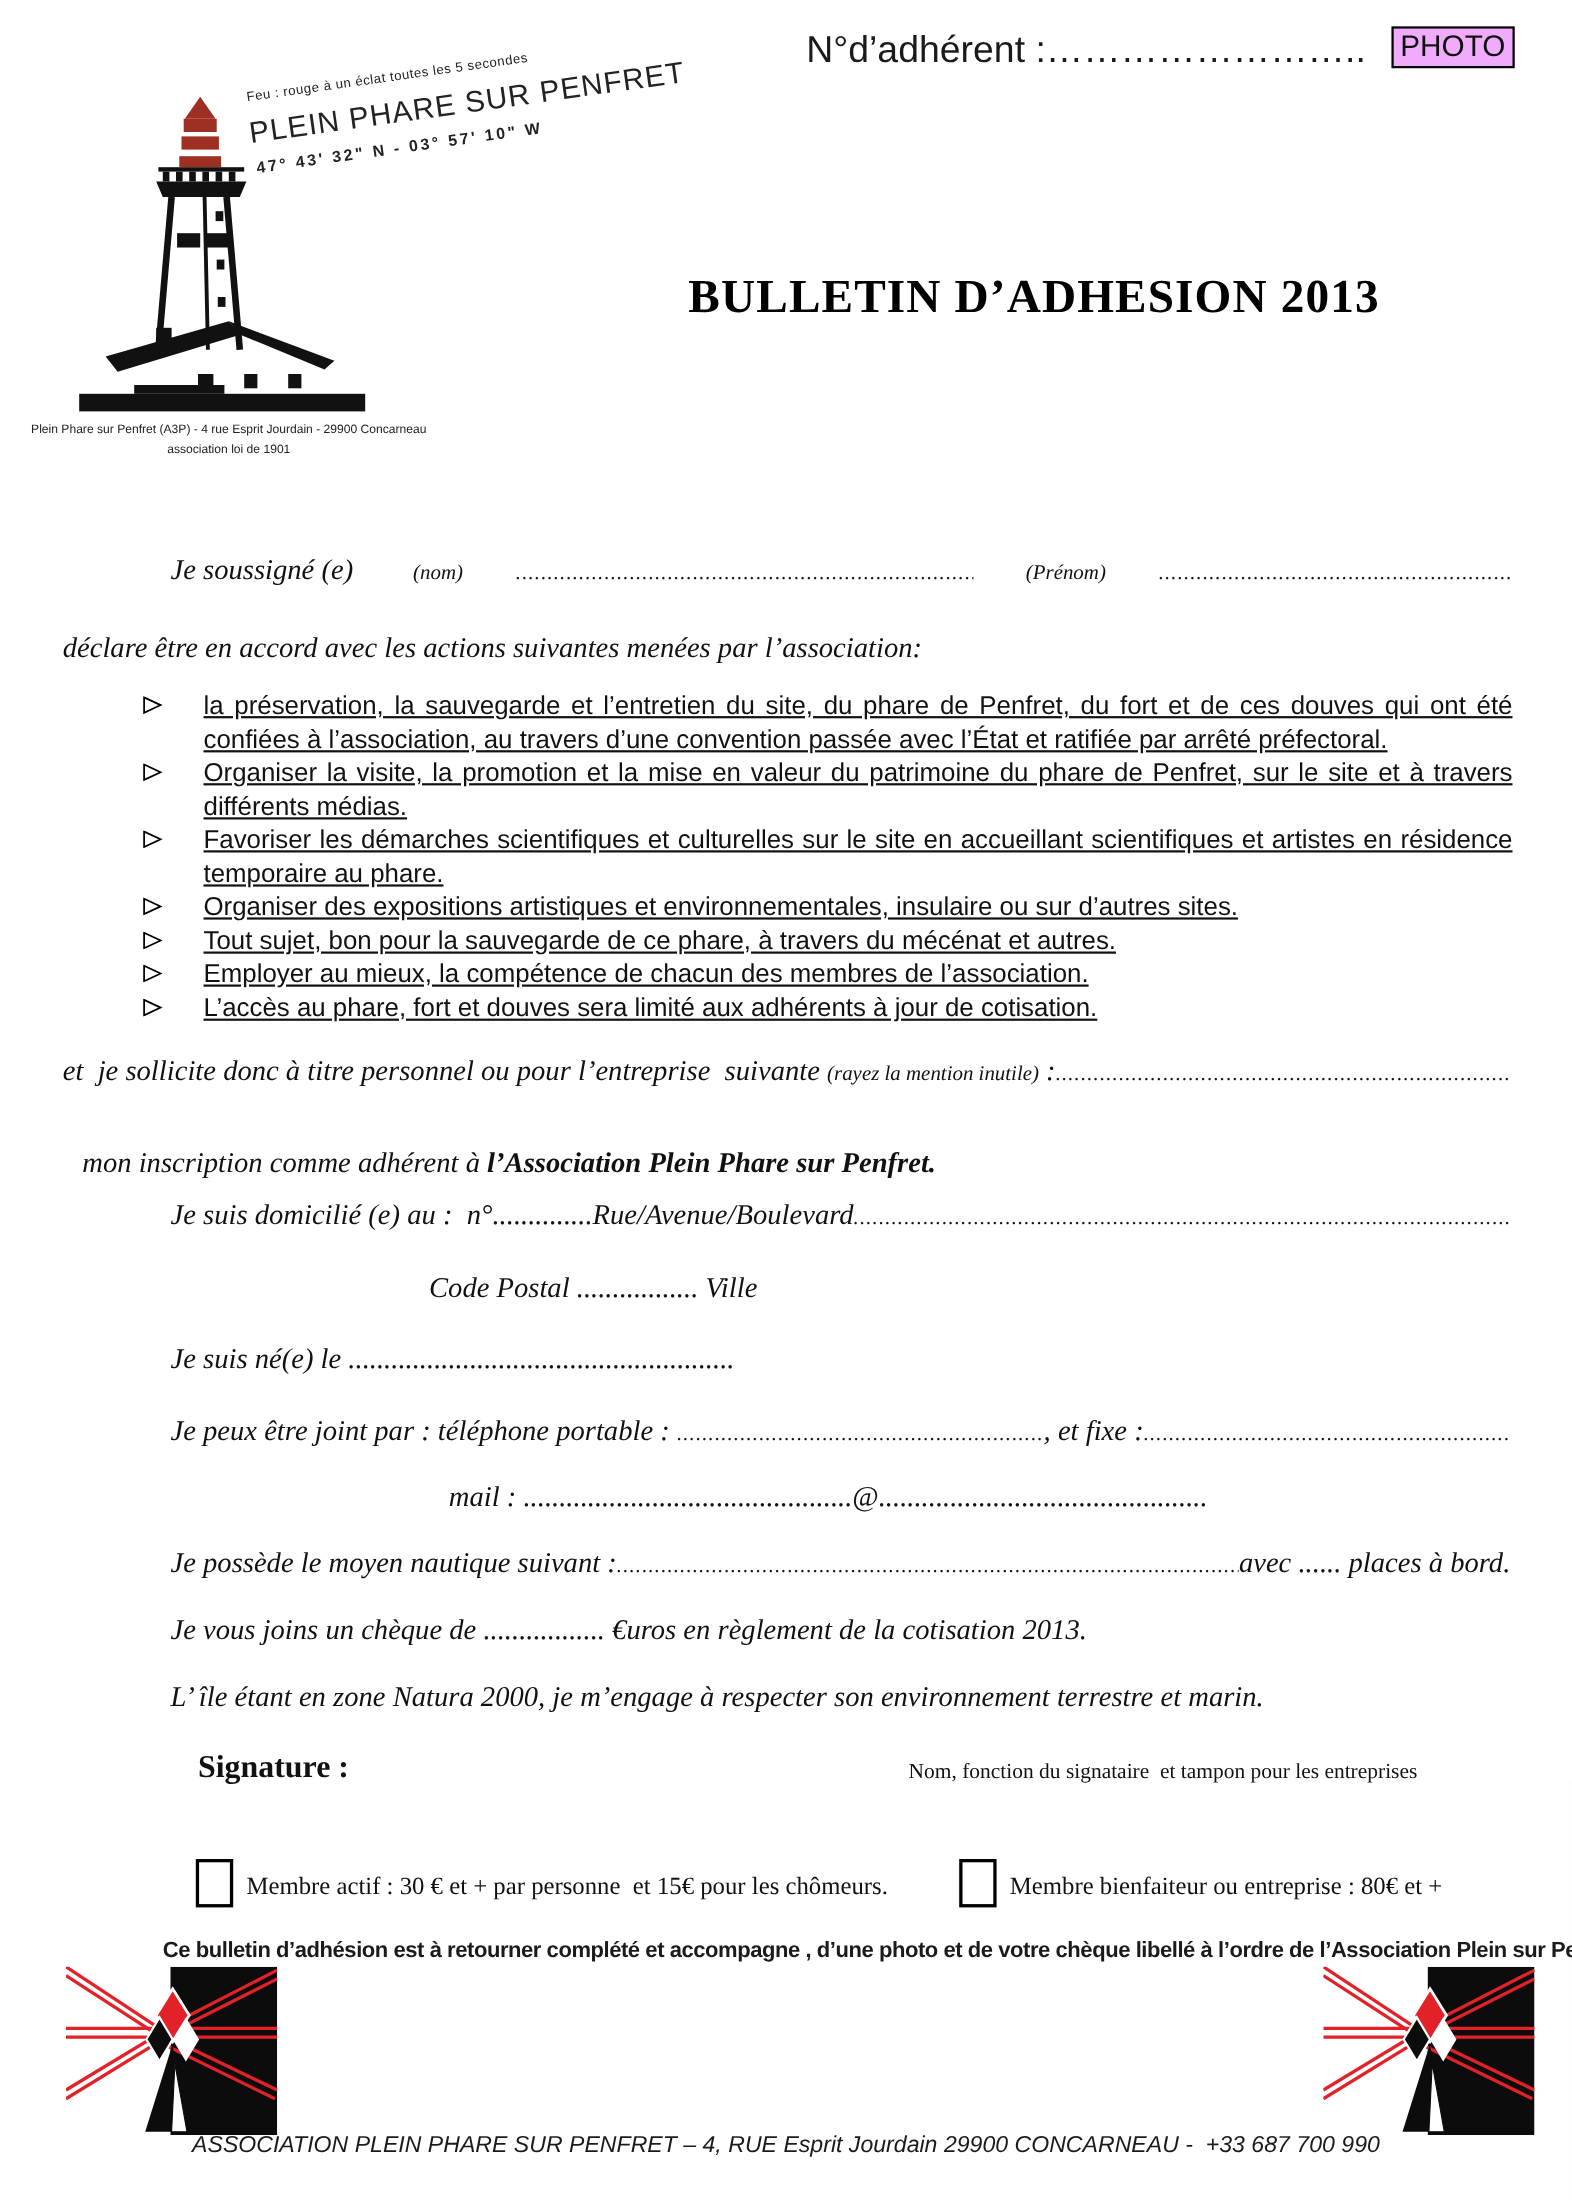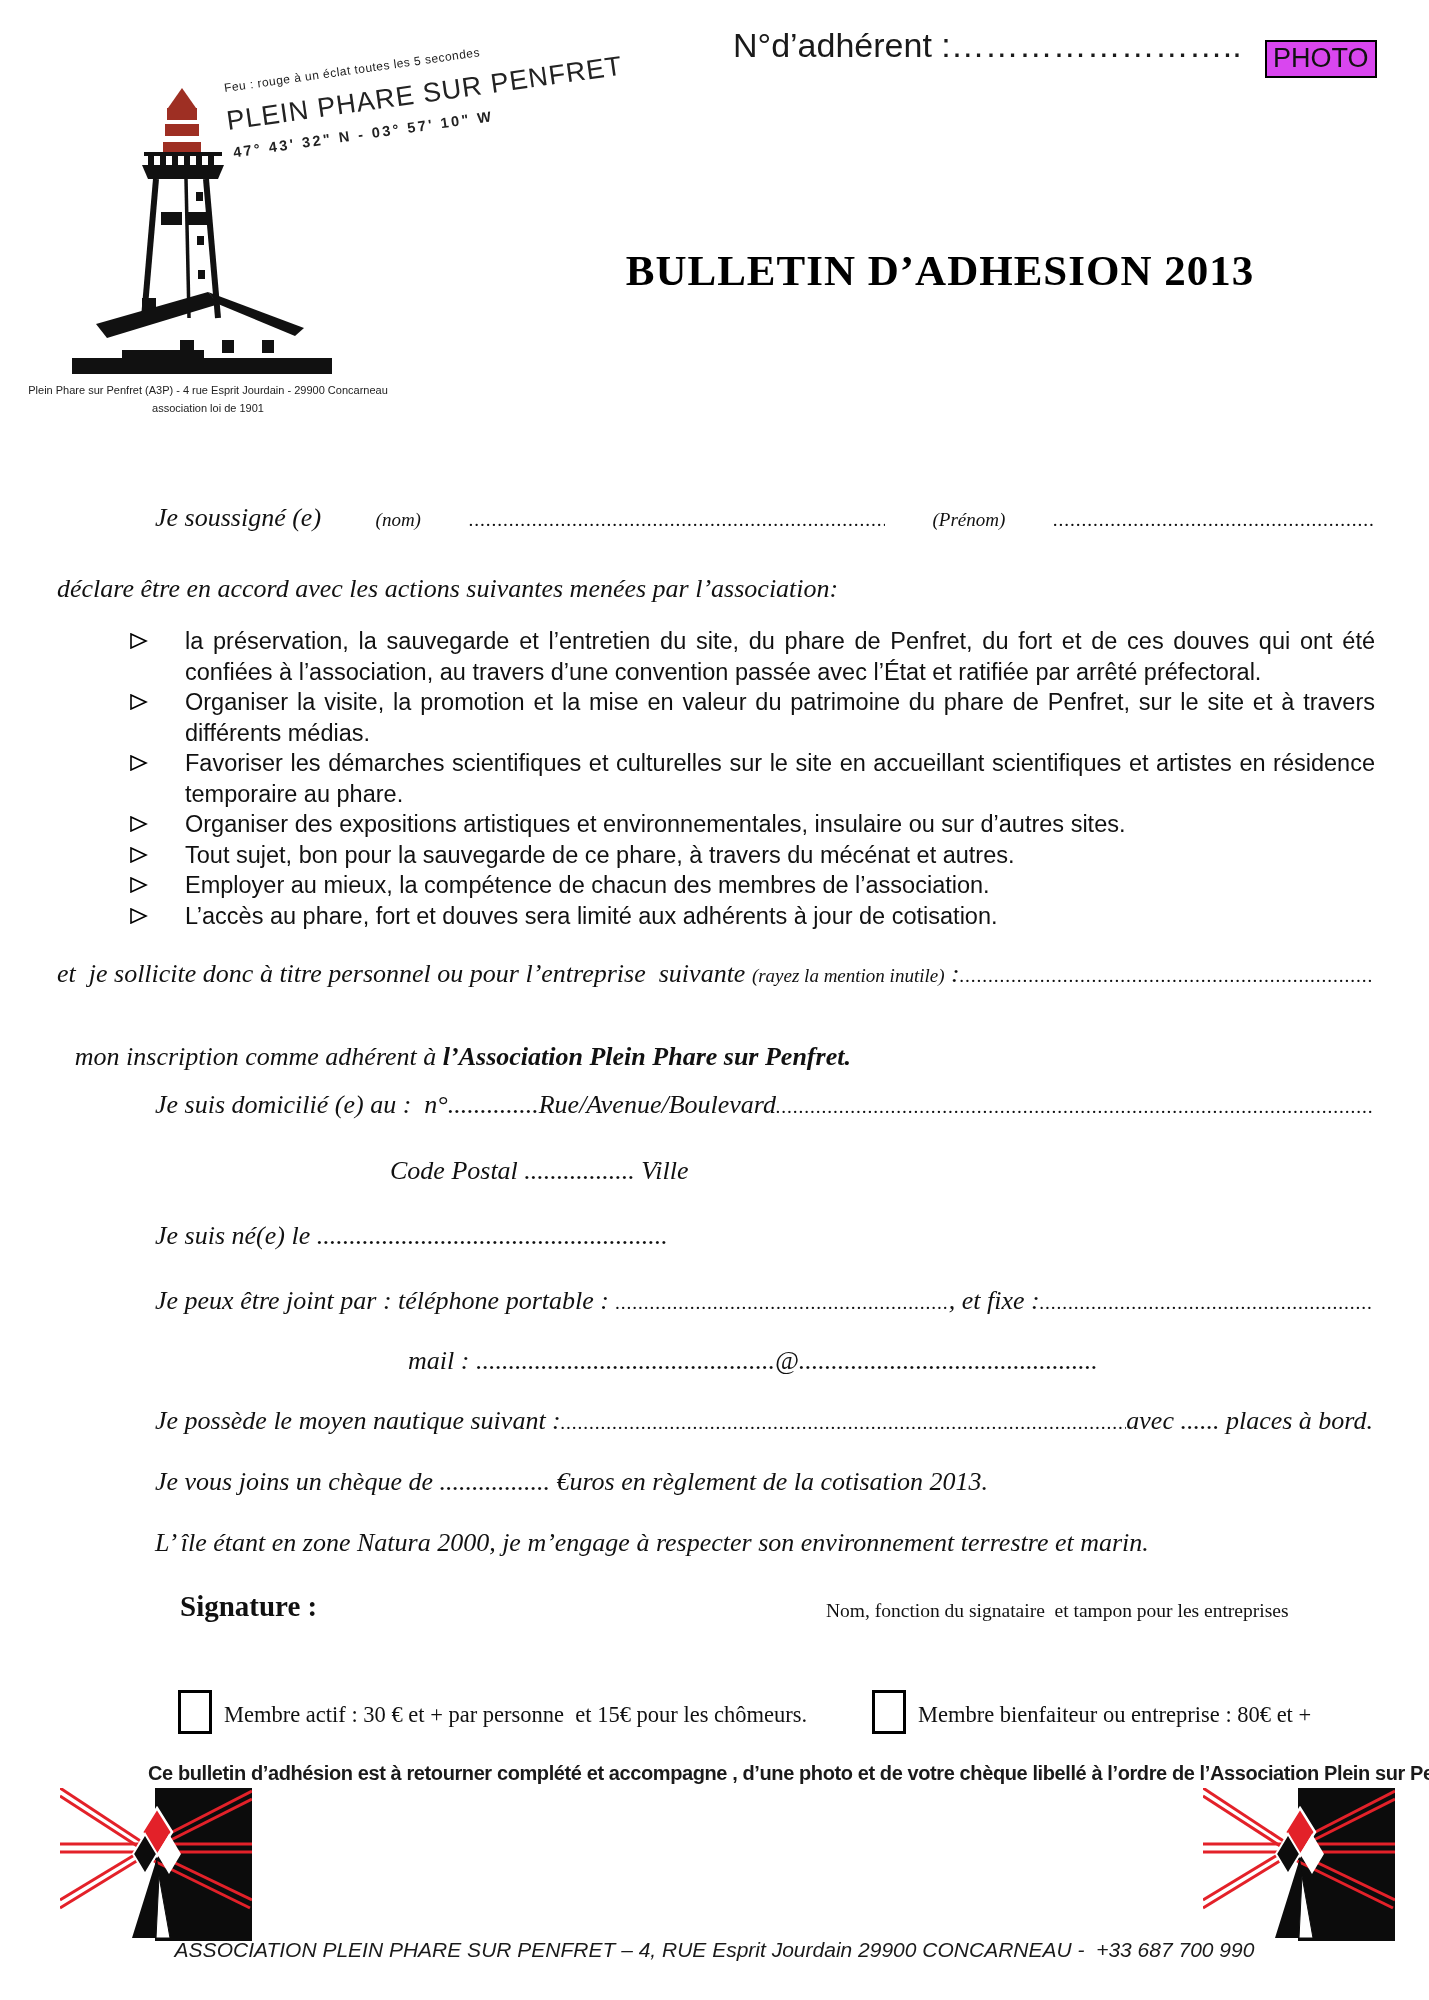--- a/index.html
+++ b/index.html
@@ -1,21 +1,21 @@
 <!DOCTYPE html>
 <html><head>
 <meta charset="utf-8">
 <style>
   html,body{margin:0;padding:0;background:#e9e9e9;}
   .page{position:relative;width:1429px;height:2000px;margin:0 auto;background:#ffffff;
         overflow:hidden;color:#111;font-family:"Liberation Sans",sans-serif;}
 
   
   .member-no{position:absolute;left:733px;top:26px;font-size:34px;white-space:pre;color:#1a1a1a;}
-  .photo-box{position:absolute;left:1265px;top:40px;background:#d946ef;border:2px solid #000;
+  .photo-box{position:absolute;left:1265px;top:24px;background:#f0abfc;border:2px solid #000;
              padding:1px 6px 2px;font-size:27px;color:#111;}
 
   
   .logo-svg{position:absolute;left:58px;top:52px;overflow:visible;}
   .logo-svg text{fill:#222;}
   .feu{font:12px "Liberation Sans",sans-serif;letter-spacing:.5px;}
   .lname{font:27px "Liberation Sans",sans-serif;letter-spacing:1px;fill:#1a1a1a;}
   .lcoords{font:bold 14.5px "Liberation Sans",sans-serif;letter-spacing:2.5px;fill:#333;}
   .lcap{font:11px "Liberation Sans",sans-serif;fill:#222;}
 
@@ -28,21 +28,21 @@
   .small-it{font:italic 19px "Liberation Serif",serif;color:#111;}
   .bd{font-weight:bold;}
   .tline{position:absolute;white-space:pre;}
   .line{position:absolute;display:flex;align-items:baseline;white-space:pre;}
   .fill{flex:1 1 0;min-width:0;overflow:hidden;white-space:nowrap;
         font:italic 19px "Liberation Serif",serif;letter-spacing:1px;color:#111;}
 
   
   .bullets{position:absolute;left:128px;top:626px;width:1247px;margin:0;padding:0;list-style:none;}
   .bullets li{position:relative;padding-left:57px;font:23.5px/30.5px "Liberation Sans",sans-serif;
-              color:#111;text-align:justify;text-align-last:left;}
+              color:#111;text-align:justify;text-align-last:left;text-decoration:underline;}
   .bullets .mark{position:absolute;left:2px;top:7px;width:18px;height:16px;}
 
   
   .sig-label{position:absolute;left:180px;top:1590px;font:bold 29px "Liberation Serif",serif;}
   .sig-note{position:absolute;left:826px;top:1600px;font:19.5px "Liberation Serif",serif;white-space:pre;}
   .cbx{position:absolute;width:28px;height:38px;border:3px solid #000;background:#fff;}
   .cbx1{left:178px;top:1690px;}  .cbx2{left:872px;top:1690px;}
   .cbx-label{position:absolute;font:22.5px "Liberation Serif",serif;white-space:pre;}
   .cbl1{left:224px;top:1702px;}  .cbl2{left:918px;top:1702px;}
 

